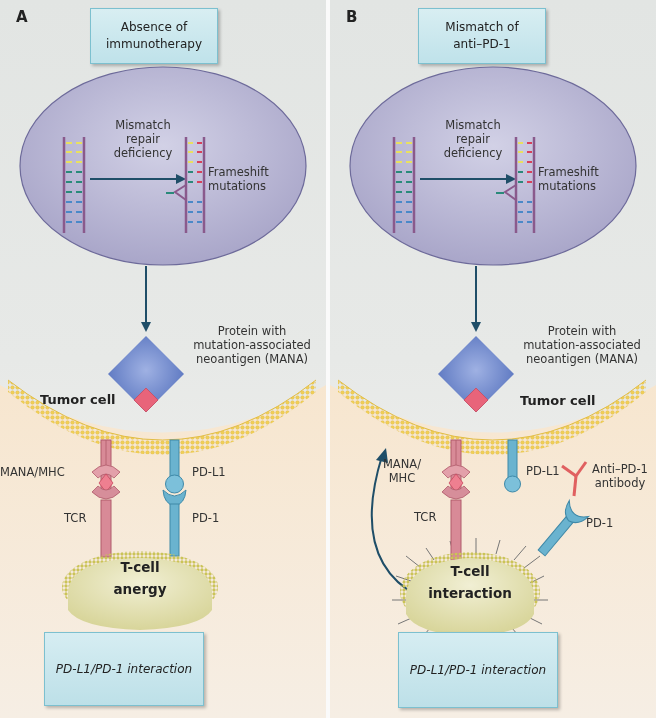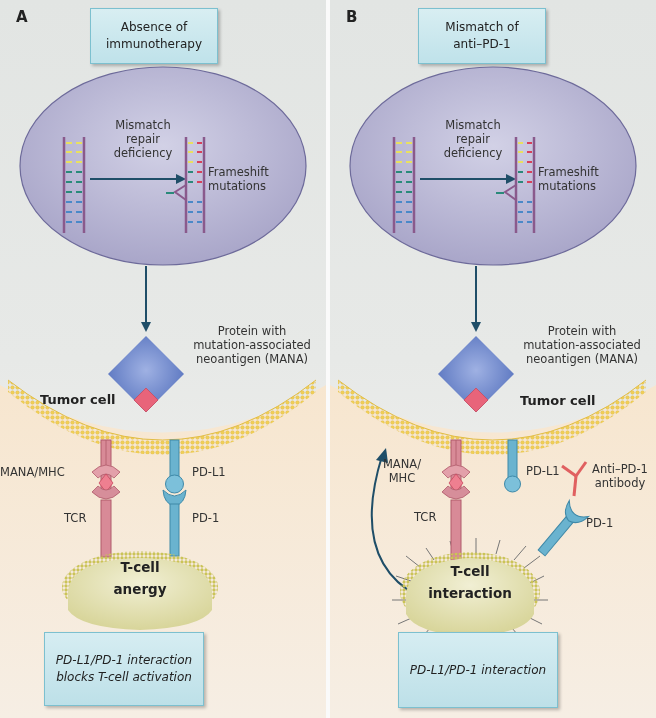--- a/index.html
+++ b/index.html
@@ -183,21 +183,20 @@
   <div class="lbl" style="left:64px; top:511px; text-align:left;">TCR</div>
   <div class="lbl" style="left:192px; top:465px; text-align:left;">PD-L1</div>
   <div class="lbl" style="left:192px; top:511px; text-align:left;">PD-1</div>
   <div class="bold-lbl" style="left:100px; top:556px; width:80px;">
     <div>T-cell</div>
     <div>anergy</div>
   </div>
 
   <div class="bottom-box" style="top:632px; height:72px;">
     <div>PD-L1/PD-1 interaction</div>
-    <div>blocks T-cell activation</div>
   </div>
 </div>
 
 <div class="divider"></div>
 
 <div class="panel" id="panel-b">
   <div class="panel-letter">B</div>
   <div class="title-box" style="left:88px;">
     <div>
       <span>Mismatch of</span>

